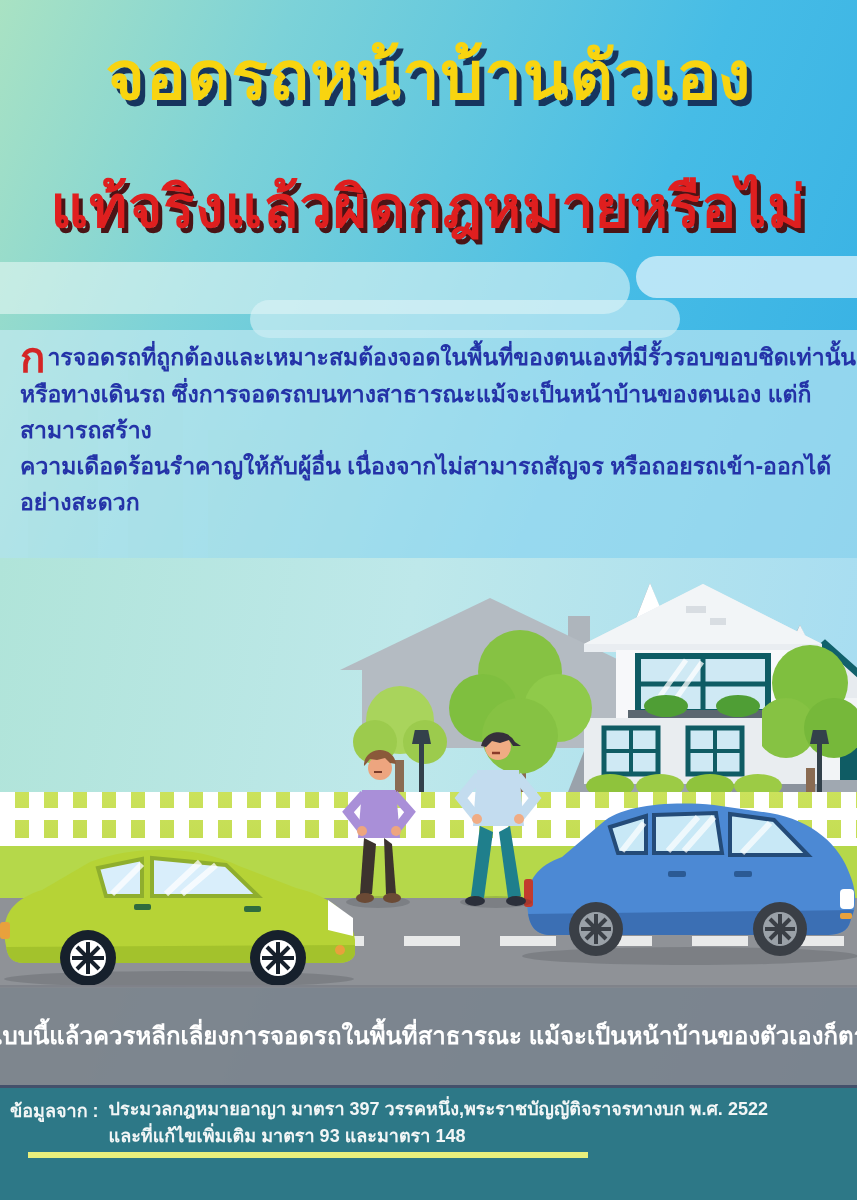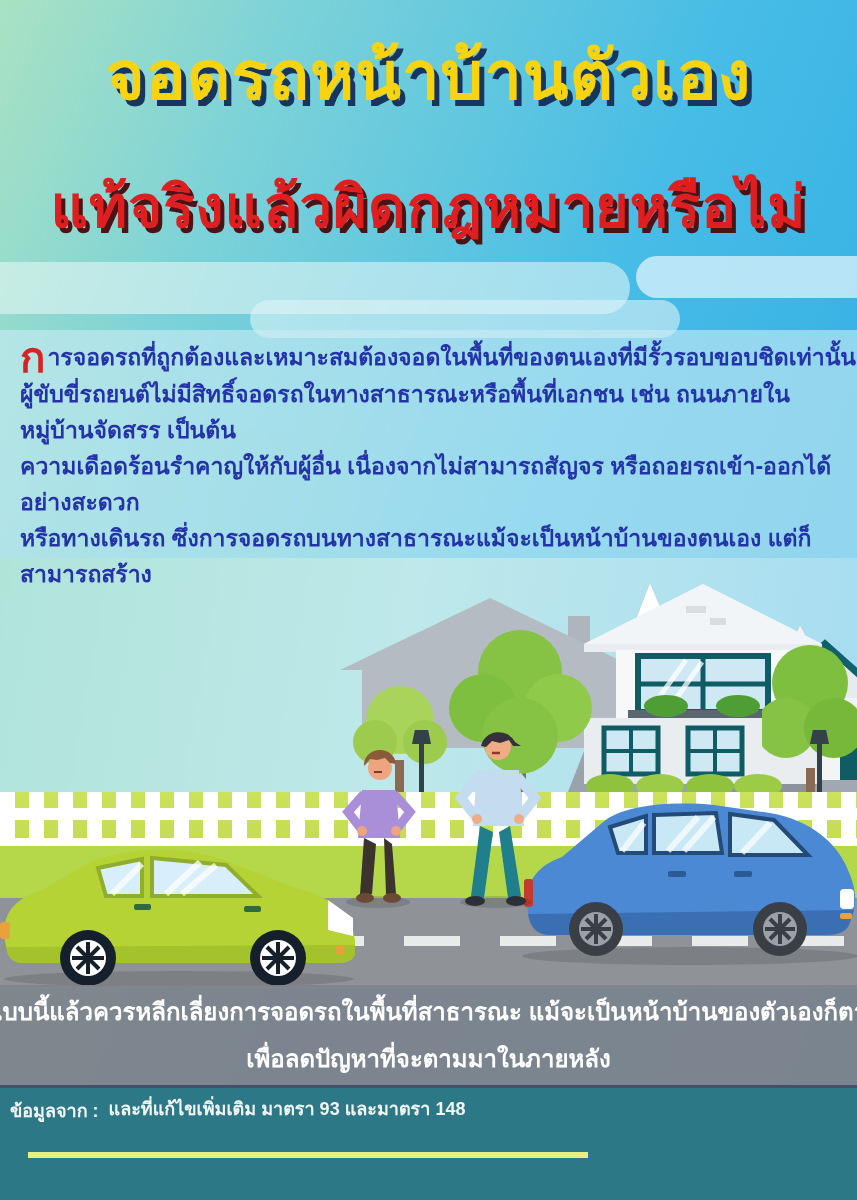--- a/index.html
+++ b/index.html
@@ -91,23 +91,22 @@
 
   <div class="para-band"></div>
   <div class="scene-bg"></div>
 
   <h1 class="title1">จอดรถหน้าบ้านตัวเอง</h1>
   <h2 class="title2">แท้จริงแล้วผิดกฎหมายหรือไม่</h2>
 
   <div class="paragraph">
     <div class="pline"><span class="lead">ก</span><span>ารจอดรถที่ถูกต้องและเหมาะสมต้องจอดในพื้นที่ของตนเองที่มีรั้วรอบขอบชิดเท่านั้น เนื่องจาก</span></div>
     <div>
-        <div>ผู้ขับขี่รถยนต์ไม่มีสิทธิ์จอดรถในทางสาธารณะหรือพื้นที่เอกชน เช่น ถนนภายในหมู่บ้านจัดสรร เป็นต้น</div>
+        <div>หรือทางเดินรถ ซึ่งการจอดรถบนทางสาธารณะแม้จะเป็นหน้าบ้านของตนเอง แต่ก็สามารถสร้าง</div>
         <div>ความเดือดร้อนรำคาญให้กับผู้อื่น เนื่องจากไม่สามารถสัญจร หรือถอยรถเข้า-ออกได้อย่างสะดวก</div>
-        <div>หรือทางเดินรถ ซึ่งการจอดรถบนทางสาธารณะแม้จะเป็นหน้าบ้านของตนเอง แต่ก็สามารถสร้าง</div>
       </div>
   </div>
 
 
   <svg class="scene-el" style="left:500px;top:565px;" width="357" height="260" viewBox="0 0 357 260">
     <polygon points="195,260 300,60 357,190 357,260" fill="#8b939d"></polygon>
     <polygon points="272,118 300,60 329,118 315,108 300,122 286,108" fill="#f2f4f6"></polygon>
     <polygon points="55,260 150,18 245,260" fill="#9aa2ab"></polygon>
     <polygon points="118,100 150,18 184,100 166,88 150,103 134,88" fill="#ffffff"></polygon>
     <polygon points="300,260 340,160 357,200 357,260" fill="#a0a8b1"></polygon>
@@ -275,27 +274,27 @@
     <g>
       <circle cx="284" cy="120" r="28" fill="#16202c"></circle>
         <circle cx="284" cy="120" r="18" fill="#ffffff"></circle>
       <path d="M284,104 L284,136 M268,120 L300,120 M273,109 L295,131 M295,109 L273,131" stroke="#16202c" stroke-width="4"></path>
       <circle cx="284" cy="120" r="5" fill="#16202c"></circle>
     </g>
   </svg>
 
   <div class="gray-bar">
     <div>รู้แบบนี้แล้วควรหลีกเลี่ยงการจอดรถในพื้นที่สาธารณะ แม้จะเป็นหน้าบ้านของตัวเองก็ตาม</div>
-    <div>เพื่อลดปัญหาที่จะตามมาในภายหลัง</div>
   </div>
 
   <div class="footer">
     <div class="src-row">
       <span class="src-label">ข้อมูลจาก :</span>
       <div class="src-lines">
+          <div>ประมวลกฎหมายอาญา มาตรา 397 วรรคหนึ่ง,พระราชบัญญัติจราจรทางบก พ.ศ. 2522</div>
           <div>และที่แก้ไขเพิ่มเติม มาตรา 93 และมาตรา 148</div>
         </div>
     </div>
     <div class="divider"></div>
 
   </div>
 
 </div>
 
 </body></html>

